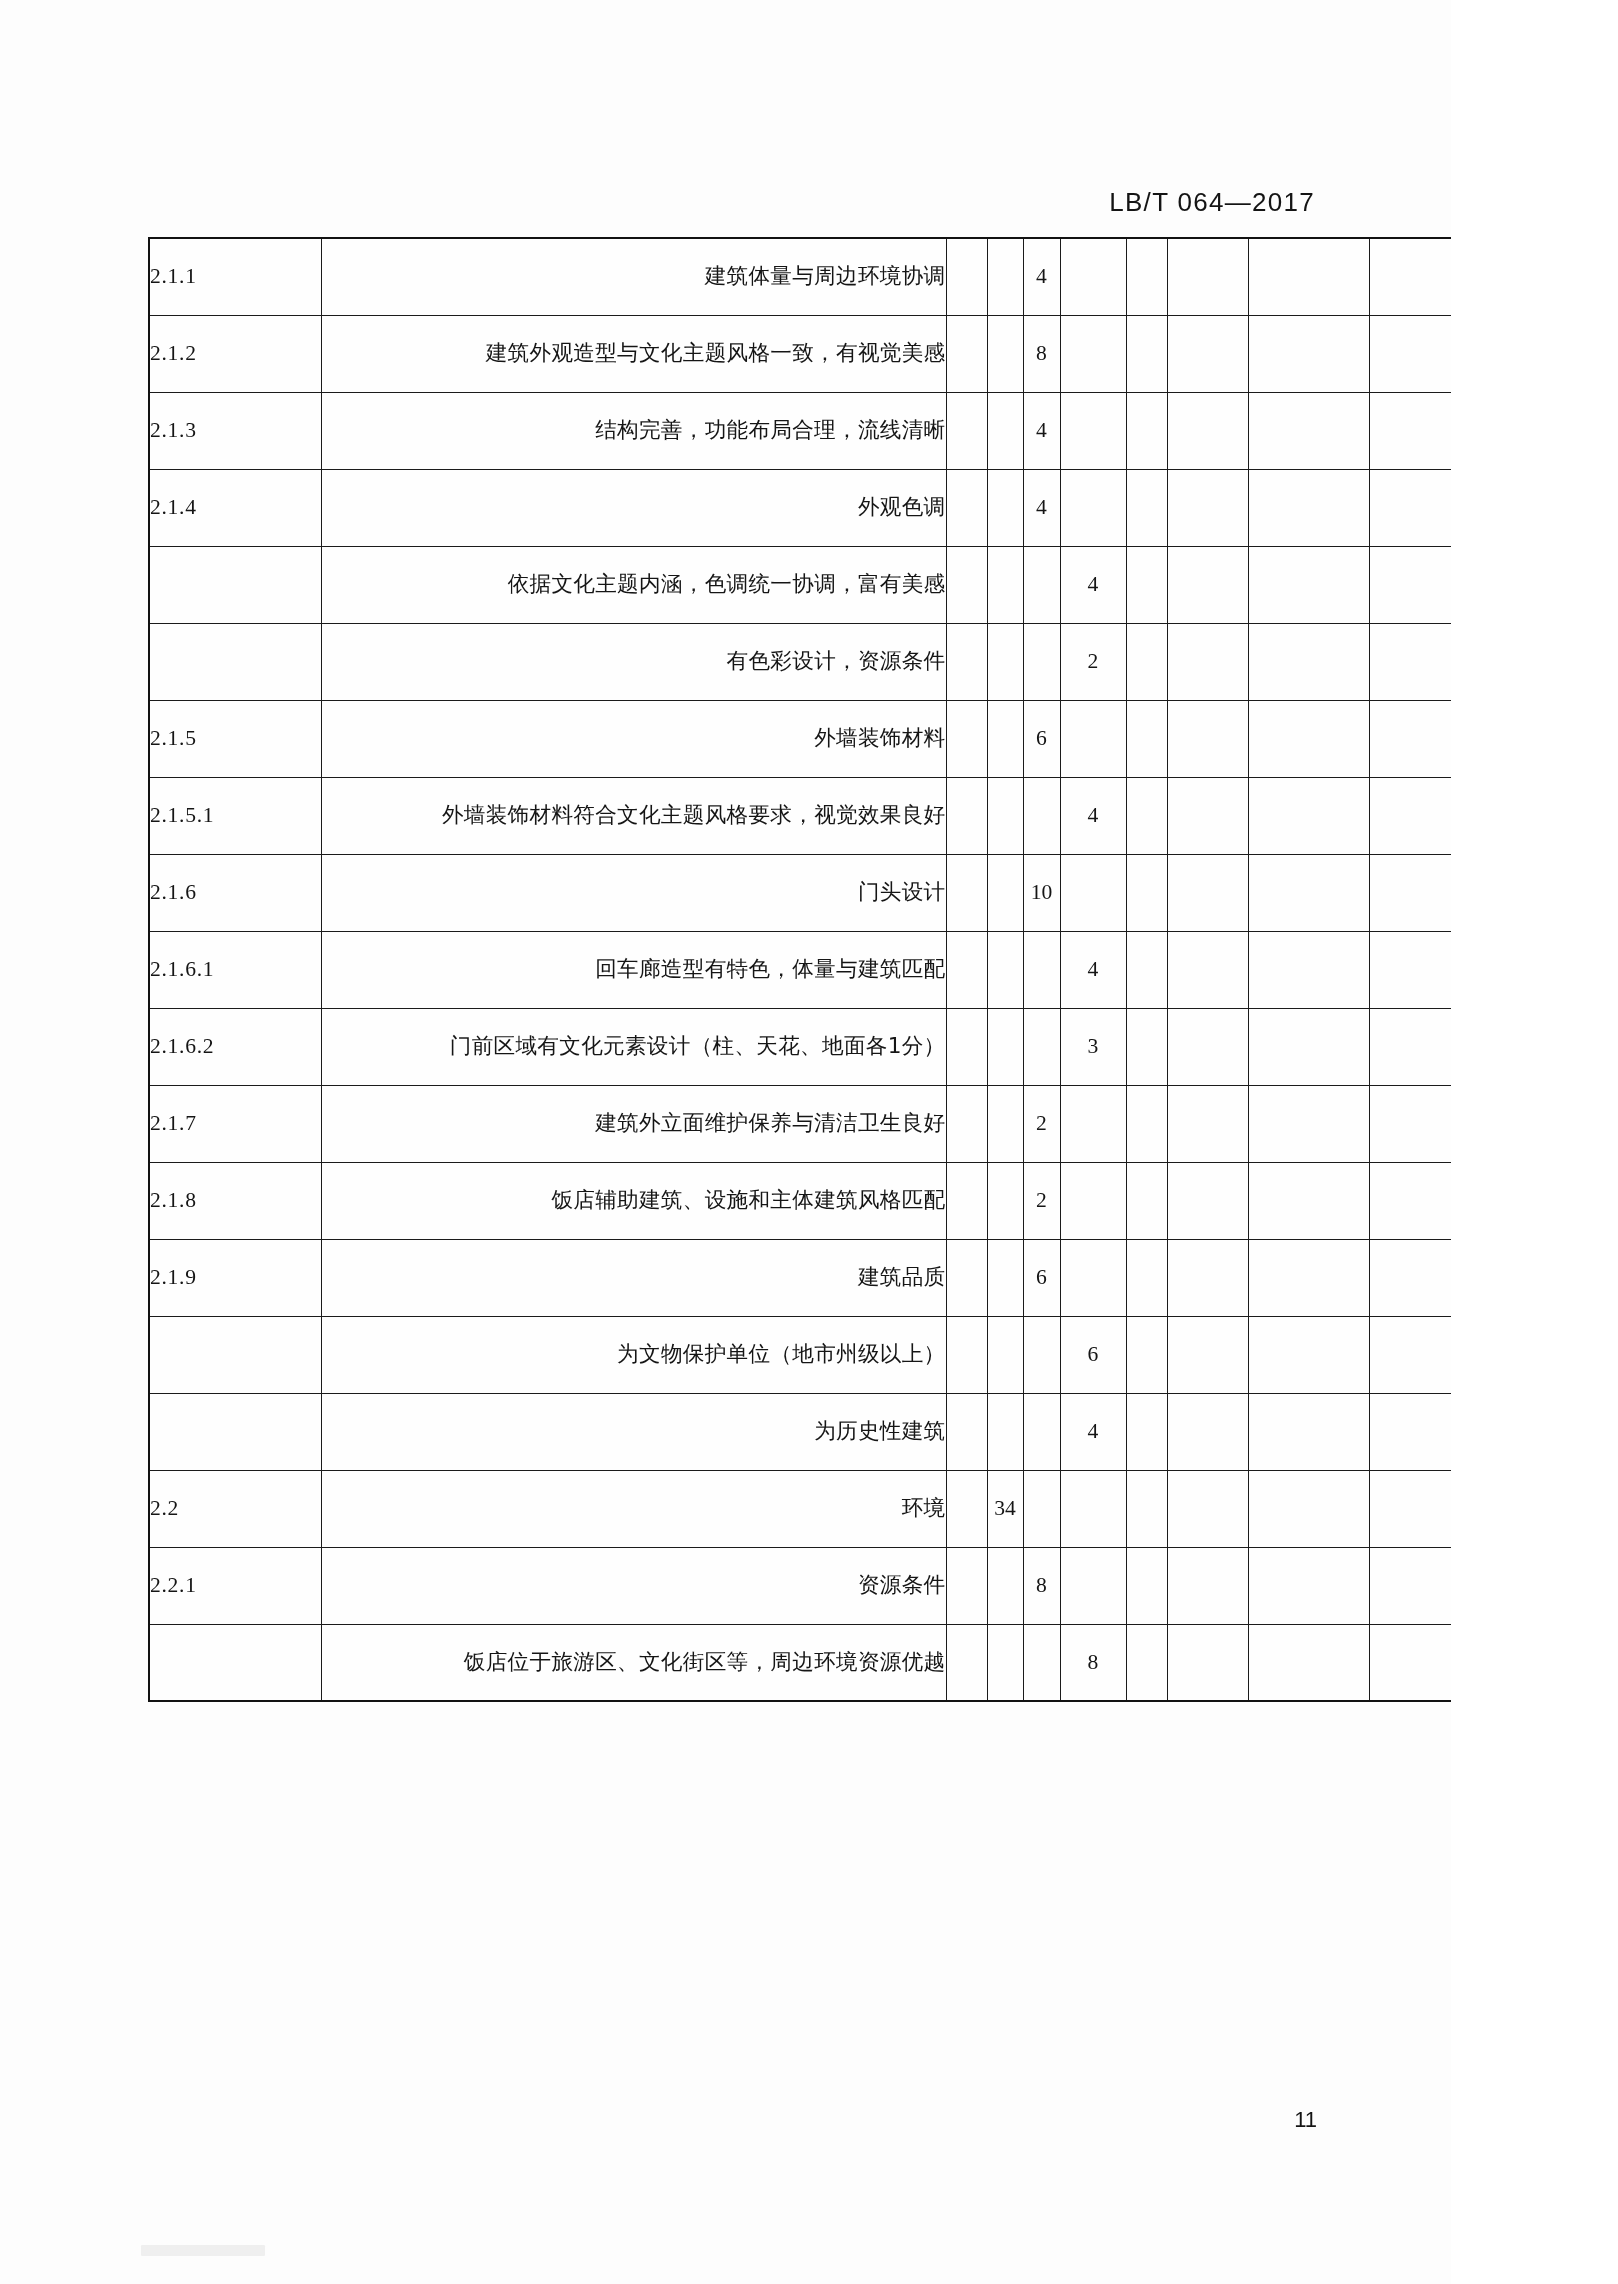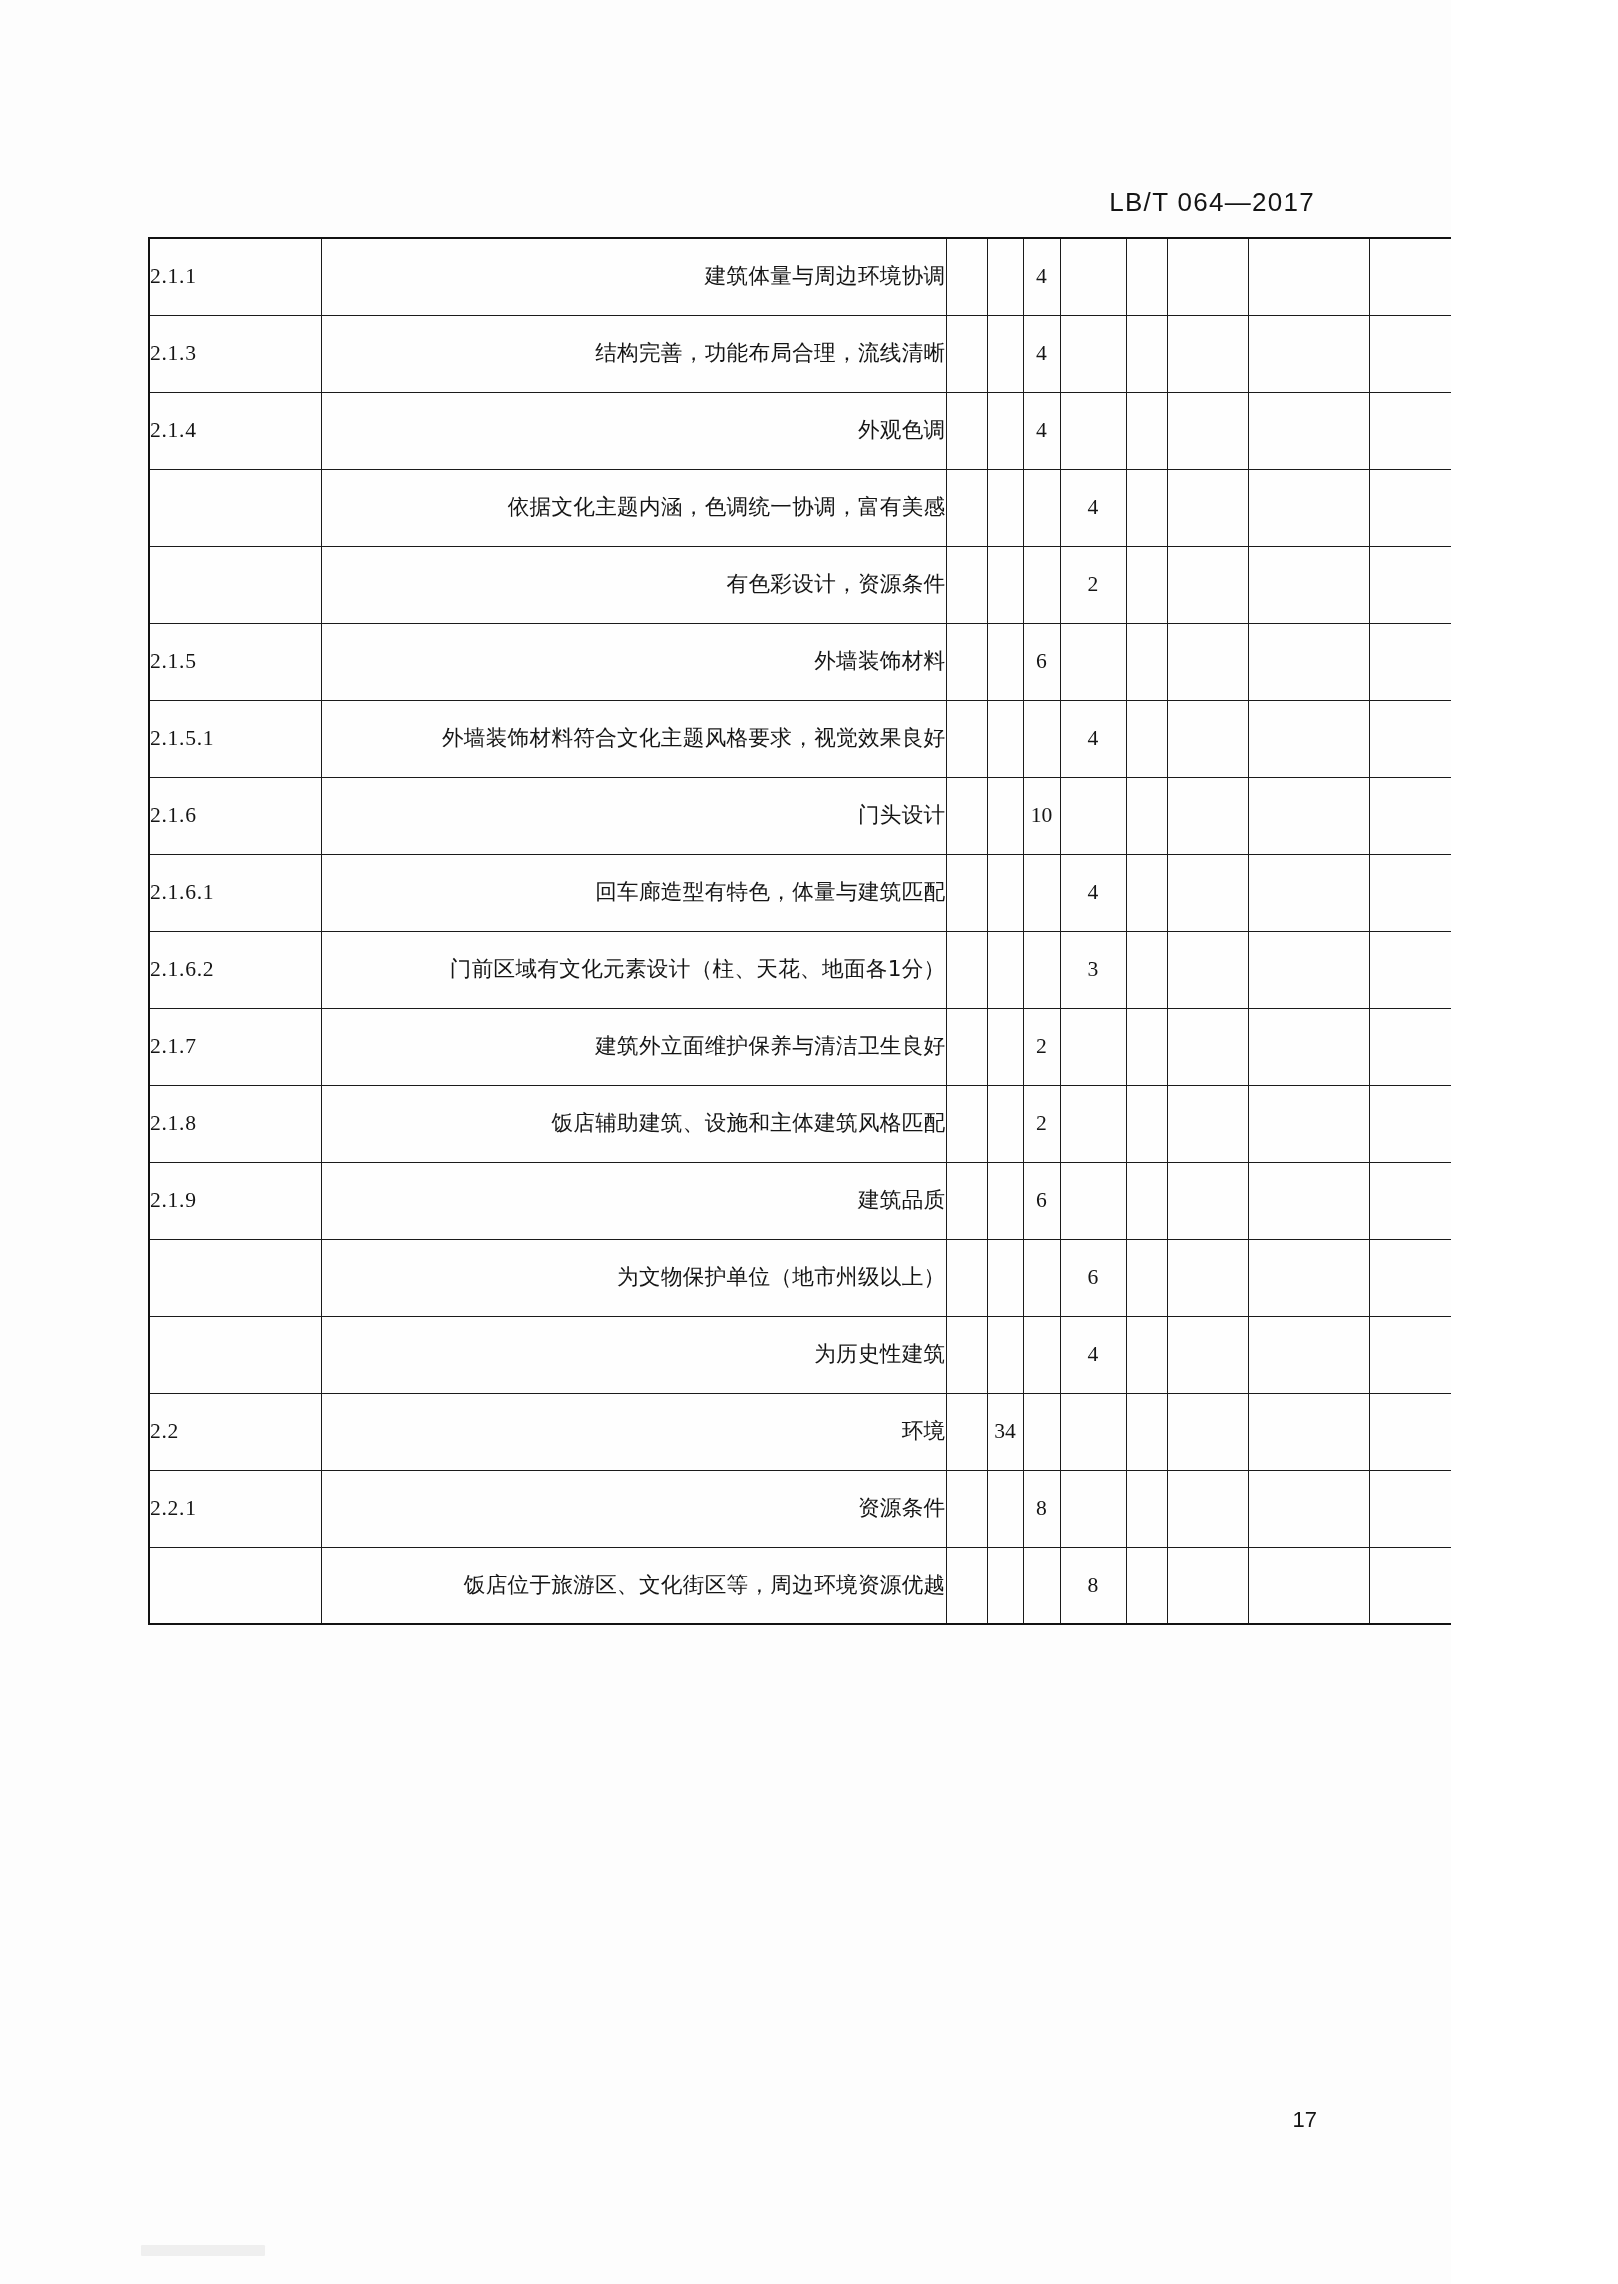--- a/index.html
+++ b/index.html
@@ -141,20 +141,32 @@
             <td class="c-score"></td>
             <td class="c-score"></td>
             <td class="c-score">4</td>
             <td class="c-score"></td>
             <td class="c-score"></td>
             <td class="c-score"></td>
             <td class="c-score"></td>
             <td class="c-score"></td>
           </tr>
           <tr>
+            <td class="c-num">2.1.2</td>
+            <td class="c-desc">建筑外观造型与文化主题风格一致，有视觉美感</td>
+            <td class="c-score"></td>
+            <td class="c-score"></td>
+            <td class="c-score">8</td>
+            <td class="c-score"></td>
+            <td class="c-score"></td>
+            <td class="c-score"></td>
+            <td class="c-score"></td>
+            <td class="c-score"></td>
+          </tr>
+          <tr>
             <td class="c-num">2.1.3</td>
             <td class="c-desc">结构完善，功能布局合理，流线清晰</td>
             <td class="c-score"></td>
             <td class="c-score"></td>
             <td class="c-score">4</td>
             <td class="c-score"></td>
             <td class="c-score"></td>
             <td class="c-score"></td>
             <td class="c-score"></td>
             <td class="c-score"></td>
@@ -348,17 +360,17 @@
             <td class="c-score">8</td>
             <td class="c-score"></td>
             <td class="c-score"></td>
             <td class="c-score"></td>
             <td class="c-score"></td>
           </tr>
         </tbody>
     </table>
   </div>
 
-  <div class="page-number">17</div>
+  <div class="page-number">11</div>
 
   <div class="scan-smudge"></div>
 </div>
 
 
 </body></html>

